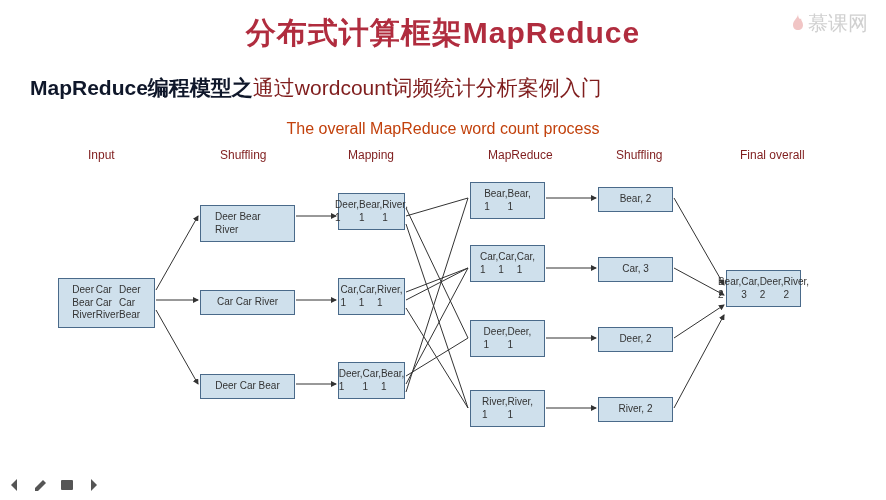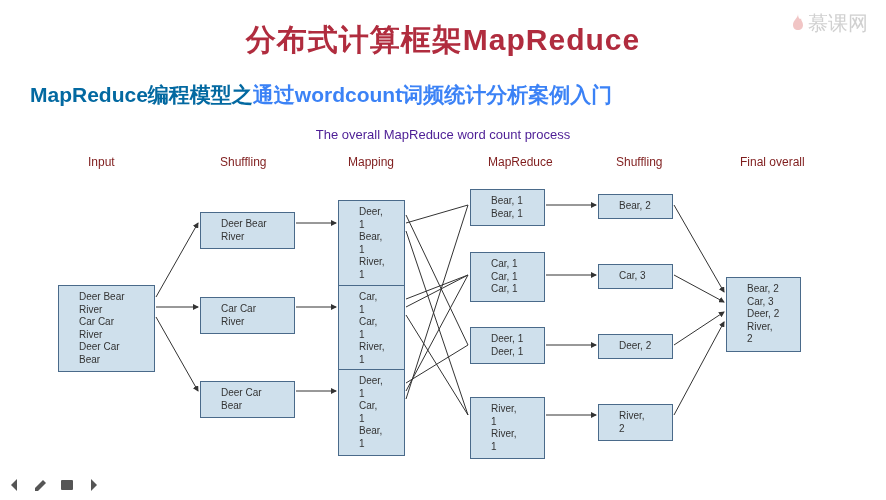--- a/index.html
+++ b/index.html
@@ -1,26 +1,26 @@
 <!DOCTYPE html>
 <html><head>
 <meta charset="utf-8">
 <style>
 *{margin:0;padding:0;box-sizing:border-box;font-family:Arial,"Microsoft YaHei",sans-serif}
 body{width:886px;height:500px;background:#fff;position:relative;overflow:hidden}
 .watermark{position:absolute;top:10px;right:18px;color:#d0d0d0;font-size:20px;font-weight:400;display:flex;align-items:center;gap:2px}
 .watermark svg{width:16px;height:20px}
-.title{text-align:center;color:#b02c3e;font-size:30px;font-weight:700;margin-top:20px;letter-spacing:1px}
+.title{text-align:center;color:#b02c3e;font-size:30px;font-weight:700;margin-top:13px;letter-spacing:1px}
 .subtitle{font-size:21px;font-weight:700;margin:20px 0 0 30px}
-.st-bold{color:#0369a1}
-.st-light{color:#3b82f6;font-weight:700}
+.st-bold{color:#0f172a}
+.st-light{color:#7f1d1d;font-weight:400}
 .diagram{position:relative;margin:18px auto 0;width:790px;height:350px}
-.dtitle{position:absolute;left:0;right:0;text-align:center;top:0;font-size:13px;color:#4c1d95}
+.dtitle{position:absolute;left:0;right:0;text-align:center;top:0;font-size:16px;color:#c2410c}
 .col-h{position:absolute;top:28px;font-size:12px;color:#7f1d1d}
-.box{position:absolute;border:1px solid #4a6a8a;background:#cfe0ec;font-size:10px;color:#333;padding:5px 20px;line-height:1.25;display:flex;flex-direction:column;justify-content:center}
+.box{position:absolute;border:1px solid #4a6a8a;background:#cfe0ec;font-size:10px;color:#333;padding:5px 14px;line-height:1.25;display:flex;flex-direction:row;justify-content:center}
 svg.lines{position:absolute;top:0;left:0;width:790px;height:350px;pointer-events:none}
 svg.lines line{stroke:#333;stroke-width:1}
 .toolbar{position:absolute;bottom:6px;left:6px;display:flex;gap:8px;align-items:center}
 .toolbar .ico{width:18px;height:18px;color:#555;display:flex;align-items:center;justify-content:center;cursor:pointer}
 .toolbar svg{width:16px;height:16px;fill:#555}
 </style>
 </head>
 <body>
 
 <div class="watermark">

